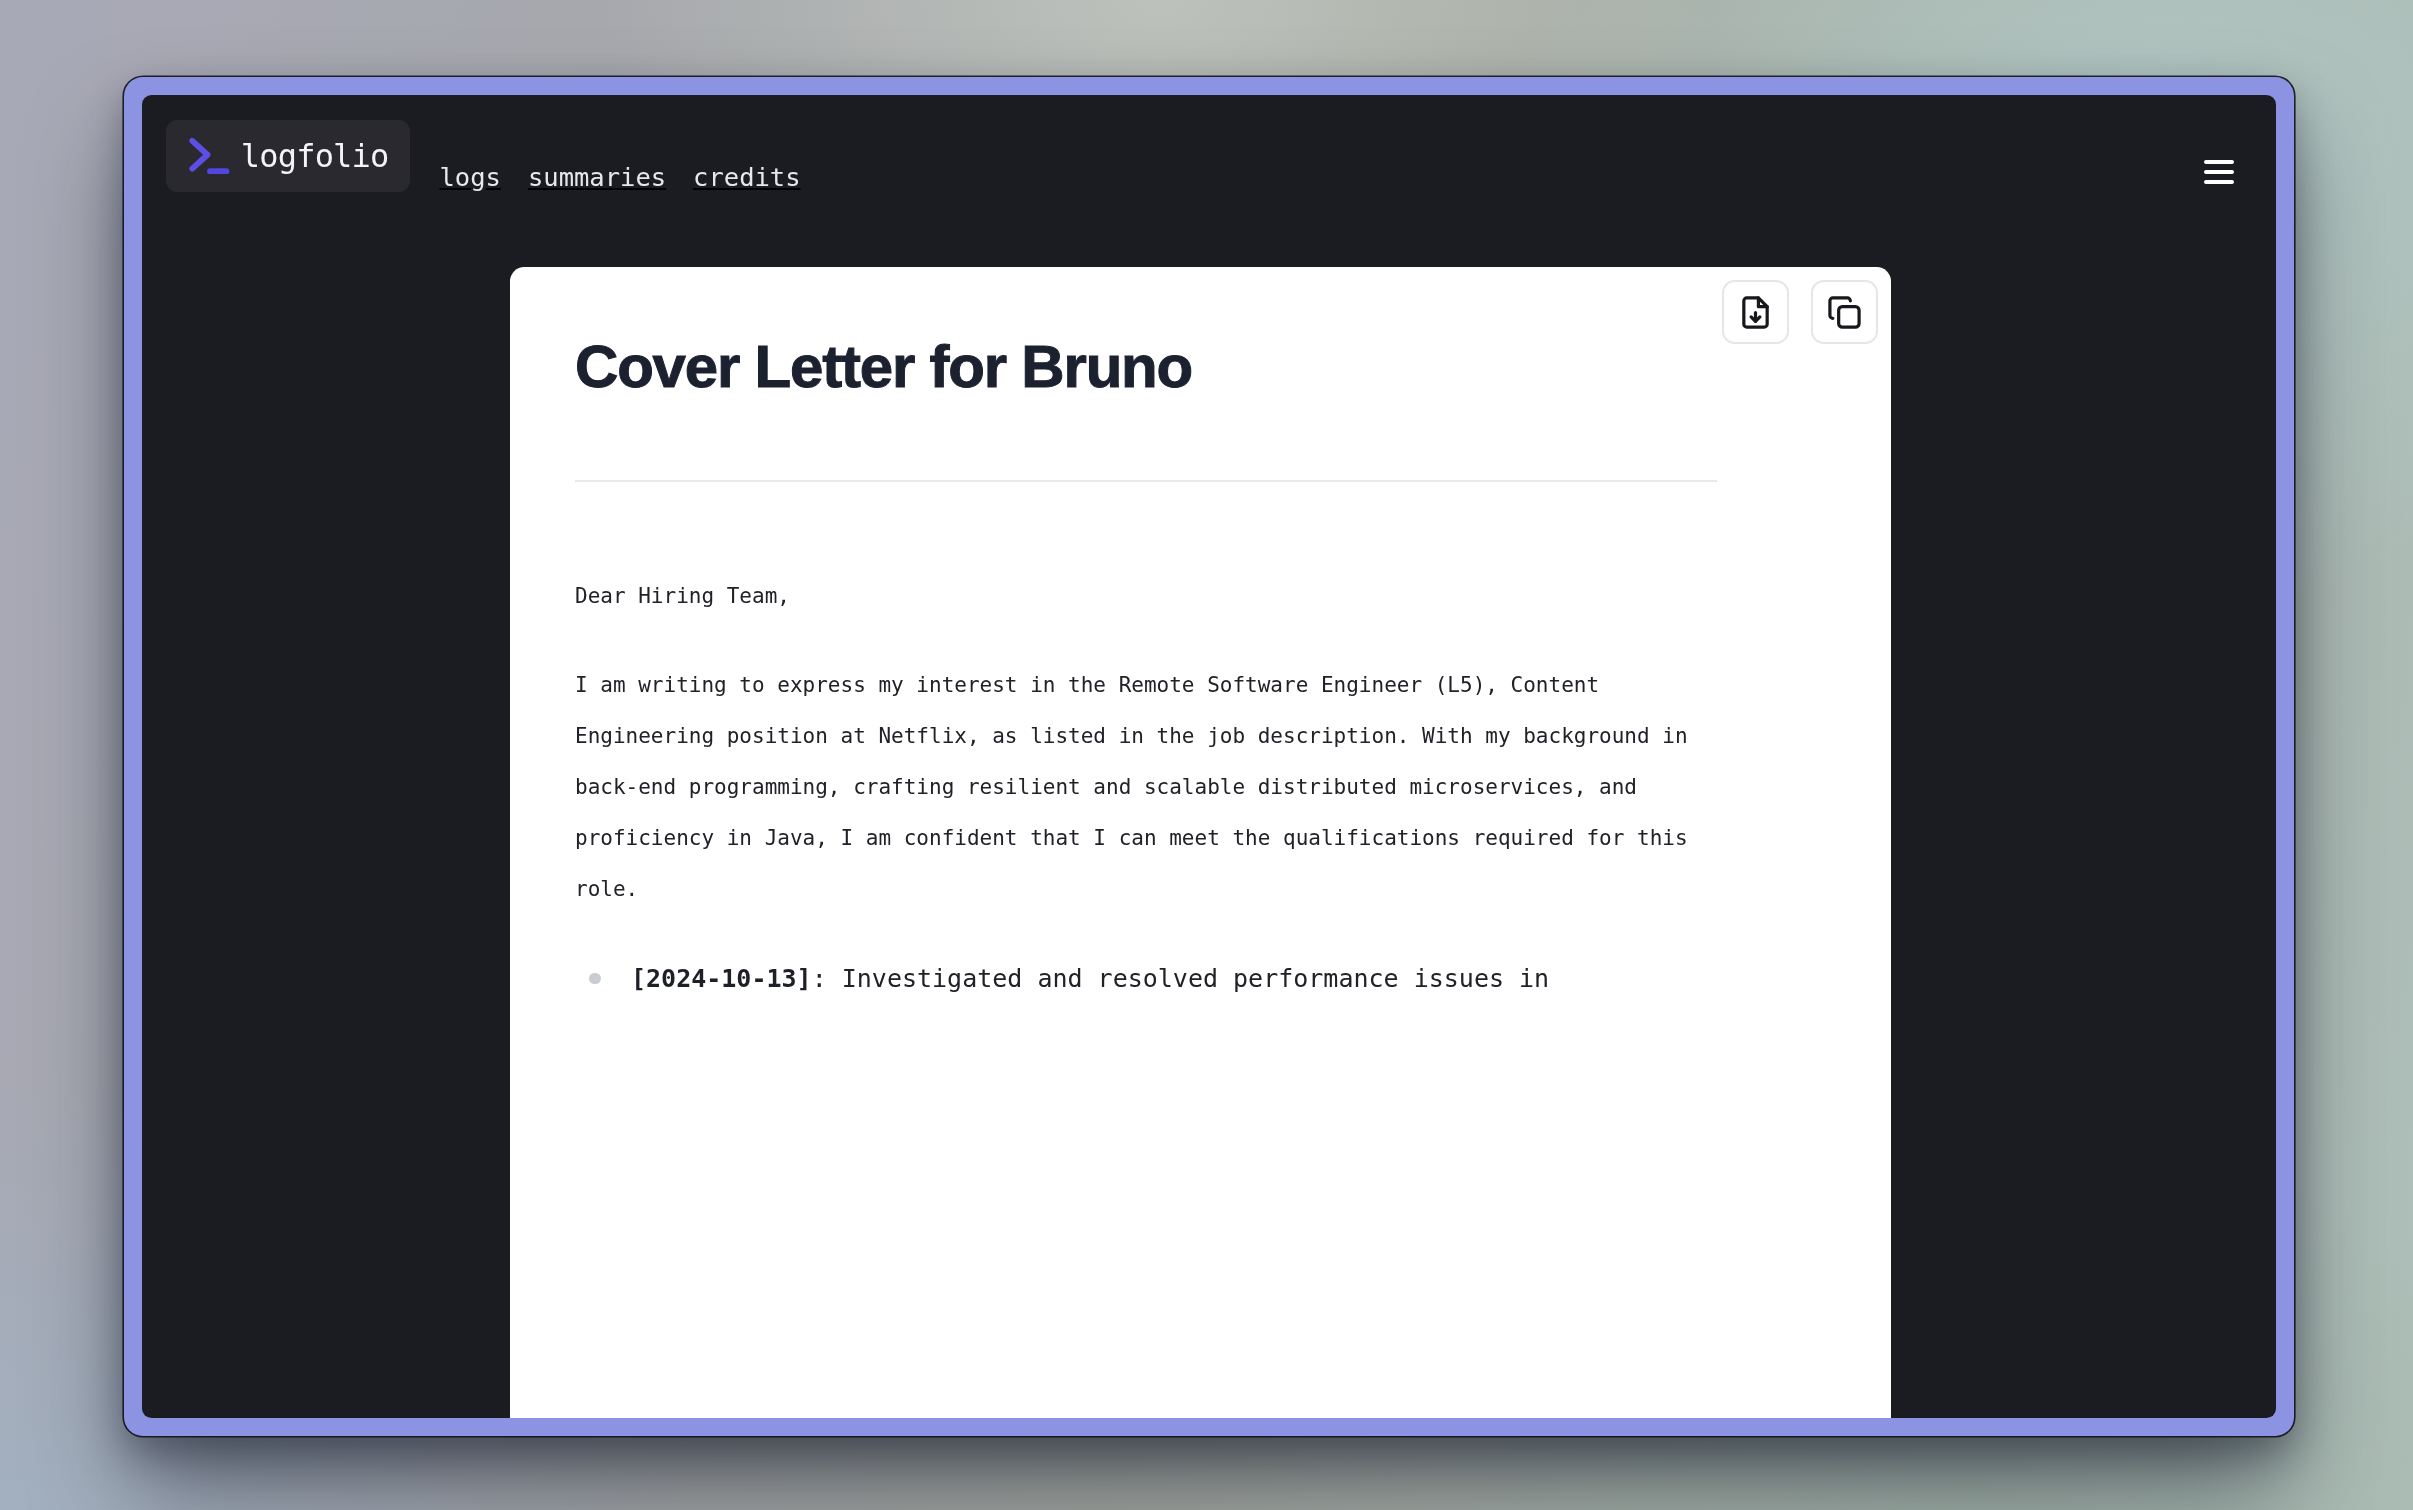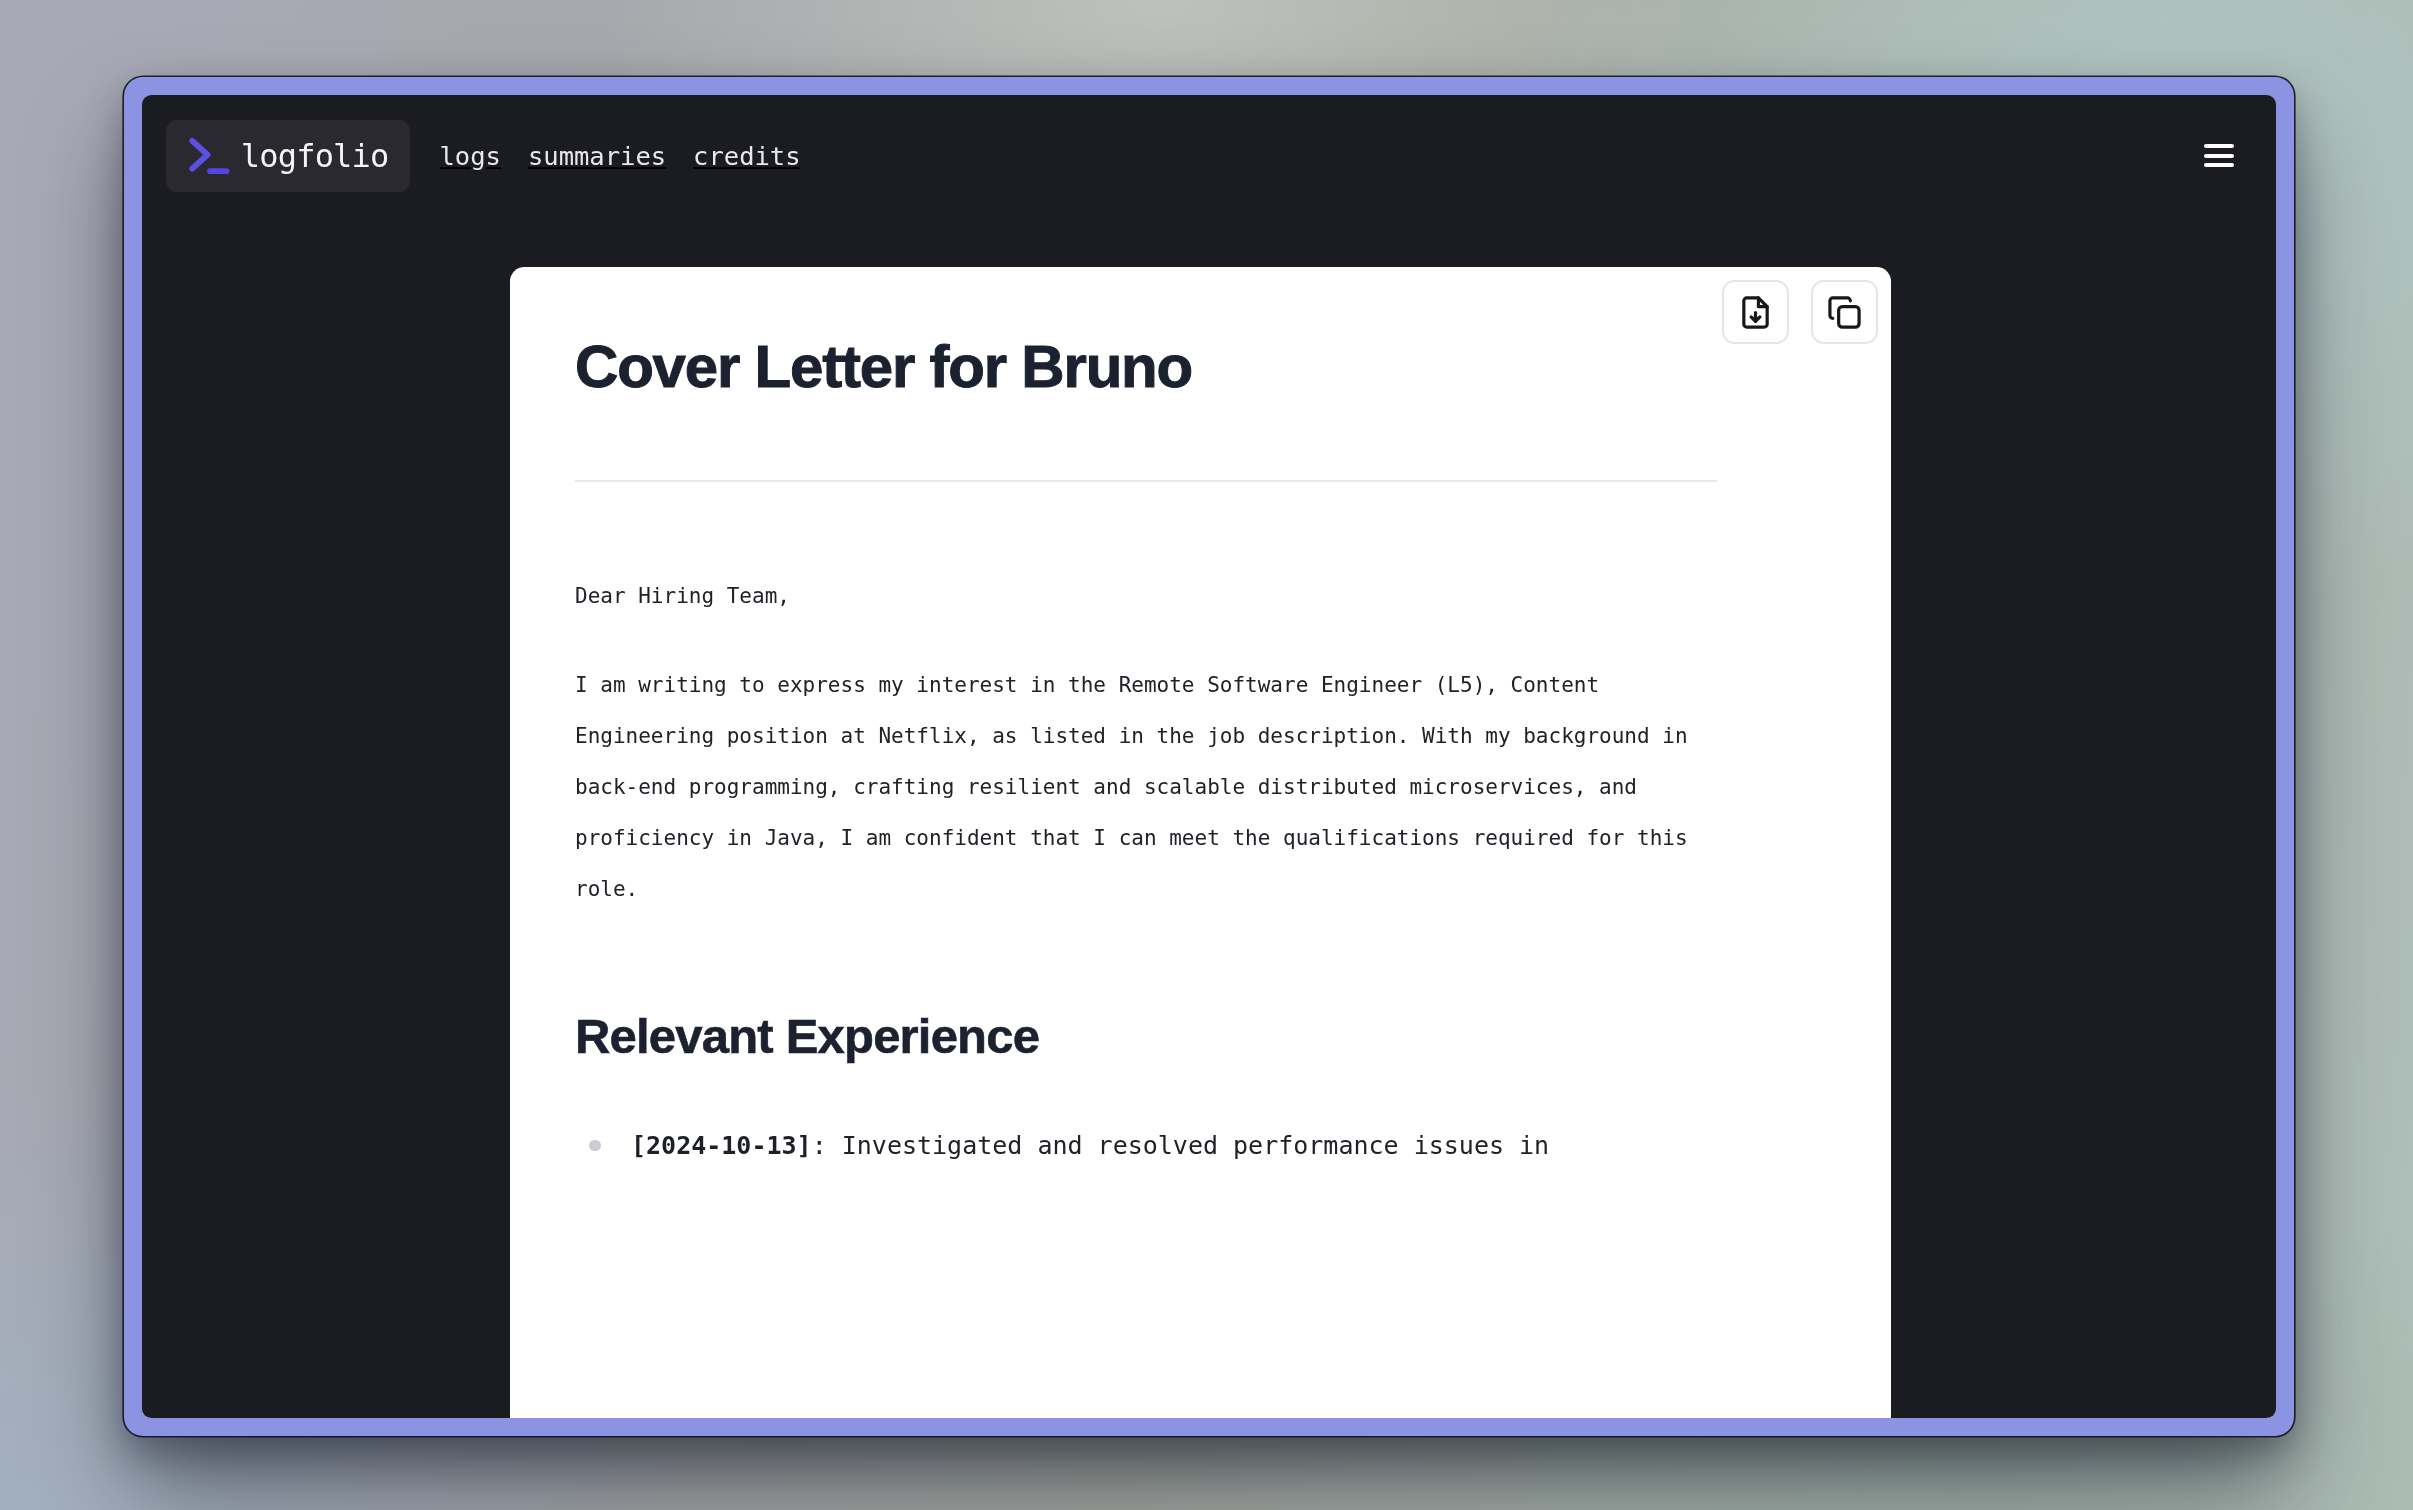--- a/index.html
+++ b/index.html
@@ -32,21 +32,21 @@
   }
   .window-content {
     width: 100%; height: 100%;
     background: #1b1c21;
     border-radius: 9.6px;
     overflow: hidden;
     padding: 25px 41px 0 24px;
   }
 
   
-  .navbar { display: flex; align-items: center; height: 72px; }
+  .navbar { display: flex; align-items: flex-end; height: 72px; }
   .brand-chip {
     display: inline-flex; align-items: center;
     gap: 11.2px;
     height: 72px;
     padding: 0 21px 0 19px;
     background: #29292f;
     border-radius: 11.2px;
     cursor: pointer;
   }
   .prompt-icon { width: 45px; height: 38px; display: block; }
@@ -199,21 +199,20 @@
 
         <div class="prose">
           <h1 class="page-title">Cover Letter for Bruno</h1>
 
           <hr class="divider">
 
           <p class="greeting">Dear Hiring Team,</p>
 
           <p class="intro">I am writing to express my interest in the Remote Software Engineer (L5), Content Engineering position at Netflix, as listed in the job description. With my background in back-end programming, crafting resilient and scalable distributed microservices, and proficiency in Java, I am confident that I can meet the qualifications required for this role.</p>
 
-          <h2 class="section-heading">Relevant Experience</h2>
 
 
           <ul class="highlights-list">
             <li>
               <span class="bullet-dot"></span><span class="bullet-date">[2024-10-13]</span><span class="bullet-text">: Investigated and resolved performance issues in</span>
             </li>
           </ul>
         </div>
 
       </article>

